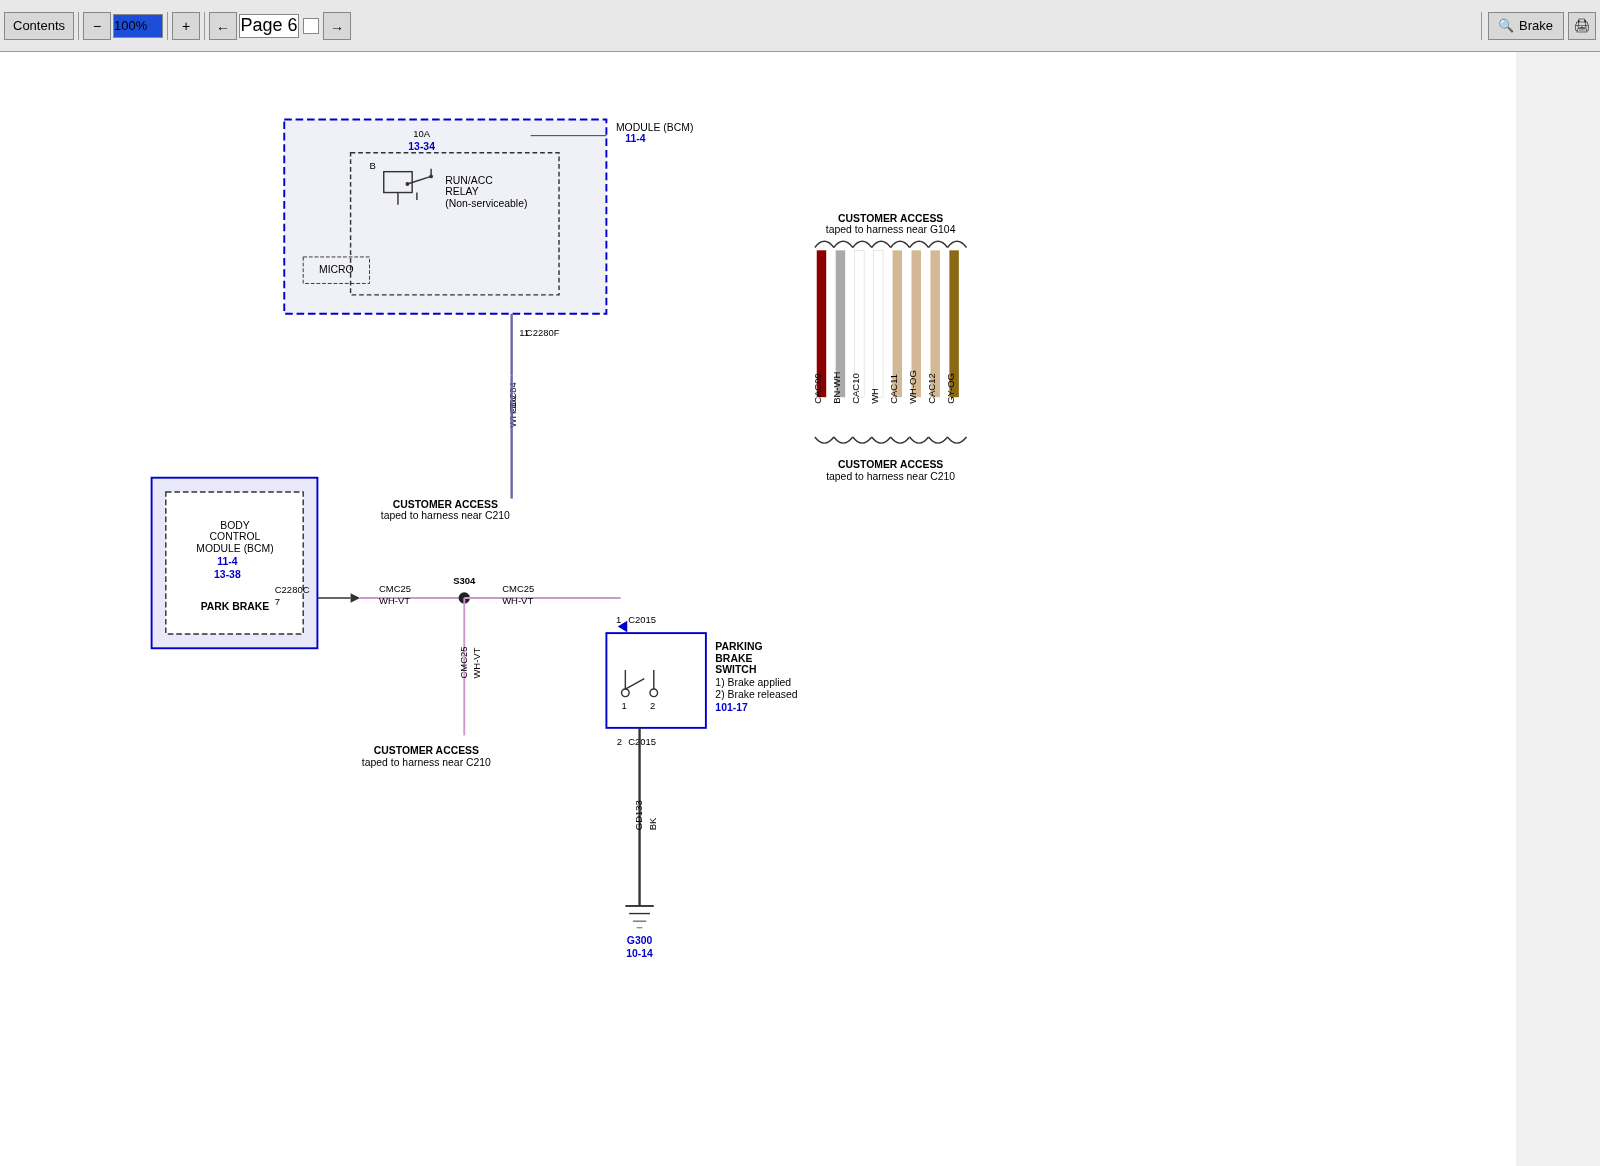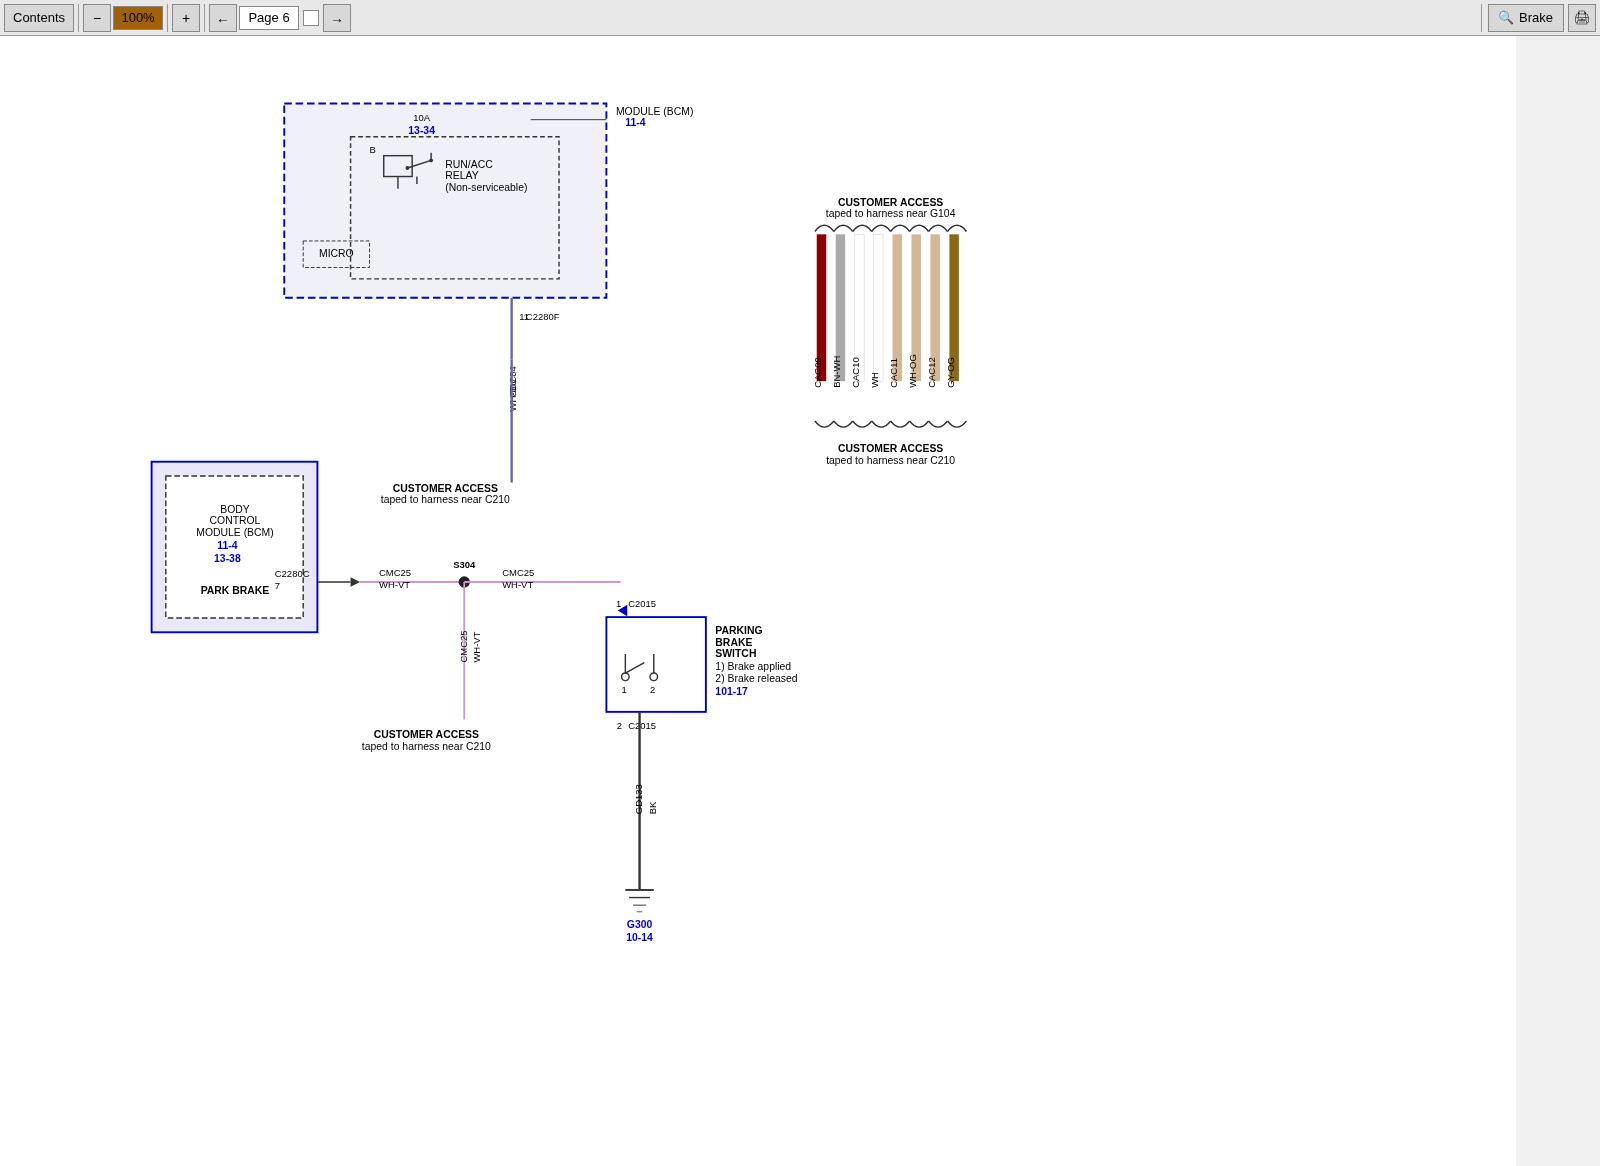--- a/index.html
+++ b/index.html
@@ -4,61 +4,60 @@
   <style>
     * { box-sizing: border-box; margin: 0; padding: 0; }
     body { font-family: Arial, sans-serif; background: #f0f0f0; width: 1600px; height: 1166px; overflow: hidden; }
 
     
     #toolbar {
       display: flex;
       align-items: center;
       background: #e8e8e8;
       border-bottom: 1px solid #999;
-      height: 36px;
+      height: 52px;
       padding: 2px 4px;
       gap: 2px;
     }
     .tb-btn {
       background: #d8d8d8;
       border: 1px solid #888;
       padding: 2px 8px;
       font-size: 13px;
       cursor: pointer;
       height: 28px;
       display: flex;
       align-items: center;
     }
     .tb-input {
       border: 1px solid #888;
-      background: #a16207;
+      background: #1d4ed8;
       height: 24px;
       width: 50px;
-      text-align: center;
       font-size: 13px;
     }
     .tb-sep { width: 1px; background: #999; height: 28px; margin: 0 2px; }
     .tb-nav-btn {
       background: #d8d8d8;
       border: 1px solid #888;
       width: 28px;
       height: 28px;
       display: flex;
       align-items: center;
       justify-content: center;
       cursor: pointer;
       font-size: 14px;
     }
     .tb-page-input {
       border: 1px solid #888;
       background: white;
       height: 24px;
       width: 60px;
       text-align: center;
-      font-size: 13px;
+      font-size: 18px;
     }
     .tb-right {
       margin-left: auto;
       display: flex;
       align-items: center;
       gap: 4px;
     }
     .search-btn {
       background: #d8d8d8;
       border: 1px solid #888;

